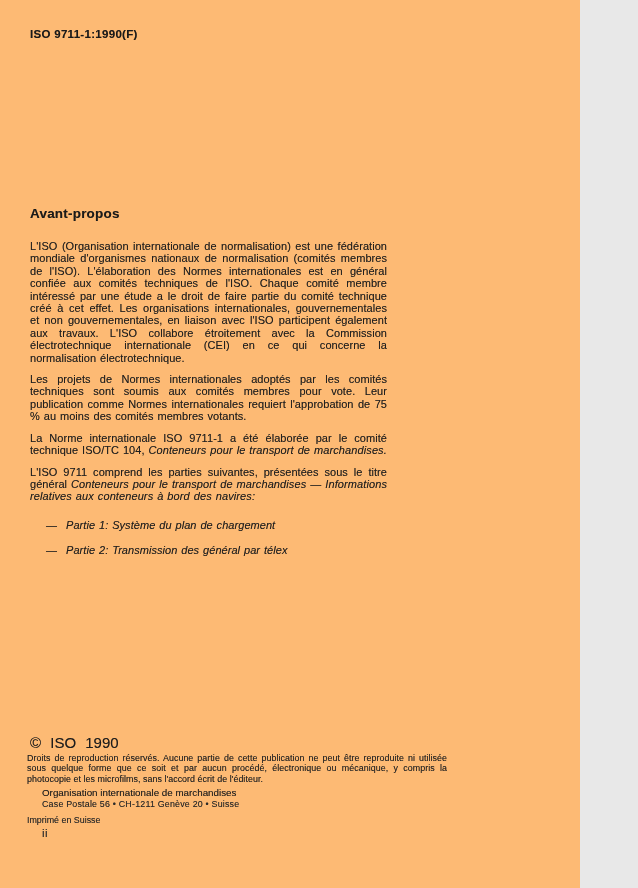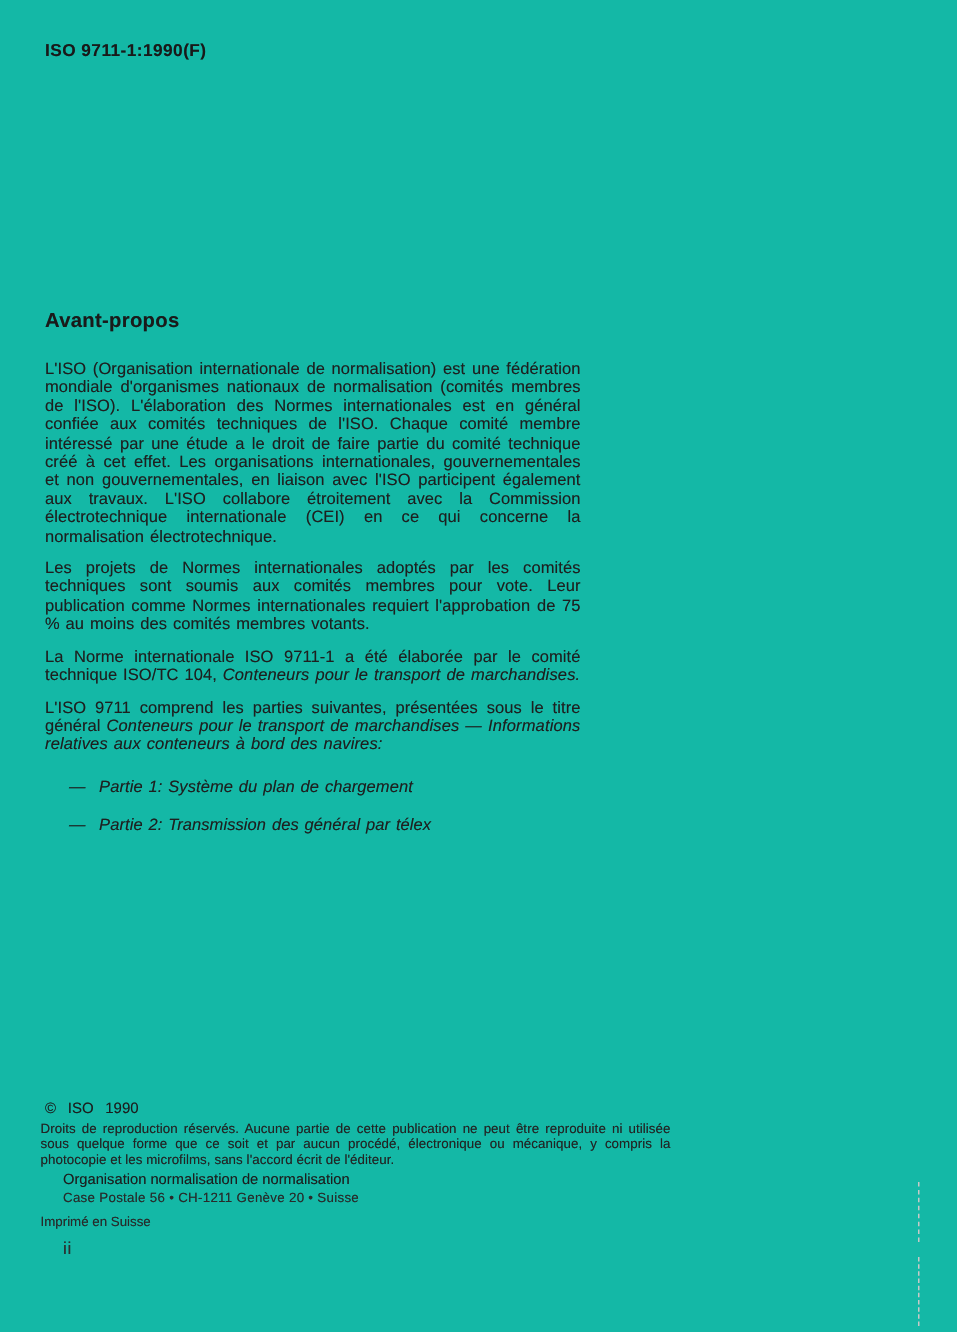--- a/index.html
+++ b/index.html
@@ -1,21 +1,21 @@
 <!DOCTYPE html>
 <html><head>
 <meta charset="utf-8">
 <style>
   * { margin: 0; padding: 0; box-sizing: border-box; }
   html, body { background: #e8e8e8; }
   .page {
     position: relative;
-    width: 638px;
+    width: 580px;
     height: 888px;
-    background: #14b8a6;
+    background: #fdba74;
     font-family: "Liberation Sans", "DejaVu Sans", sans-serif;
     color: #1f1f1f;
     overflow: hidden;
     text-shadow: 0 0 0.4px rgba(20,20,20,0.45);
   }
   .running-header {
     position: absolute;
     left: 30px;
     top: 28px;
     font-size: 11.5px;
@@ -55,21 +55,21 @@
     text-align: left;
   }
   .footer-block {
     position: absolute;
     left: 27px;
     top: 734px;
     width: 420px;
     color: #232323;
   }
   .copyright-line {
-    font-size: 10px;
+    font-size: 15px;
     word-spacing: 5px;
     margin-bottom: 2px;
     padding-left: 3px;
     color: #1d1d1d;
   }
   .rights-text {
     font-size: 8.9px;
     line-height: 10.4px;
     text-align: justify;
     letter-spacing: 0.05px;
@@ -139,21 +139,21 @@
         <span>—</span>
         <span>Partie 2: Transmission des général par télex</span>
       </div>
     </div>
 
   </div>
 
   <div class="footer-block">
     <div class="copyright-line">© ISO 1990</div>
     <div class="rights-text">Droits de reproduction réservés. Aucune partie de cette publication ne peut être reproduite ni utilisée sous quelque forme que ce soit et par aucun procédé, électronique ou mécanique, y compris la photocopie et les microfilms, sans l'accord écrit de l'éditeur.</div>
-    <div class="org-name">Organisation normalisation de normalisation</div>
+    <div class="org-name">Organisation internationale de marchandises</div>
     <div class="org-address">Case Postale 56 • CH-1211 Genève 20 • Suisse</div>
     <div class="printed-line">Imprimé en Suisse</div>
   </div>
 
   <div class="page-number">ii</div>
 
   <div class="scan-mark m1"></div>
   <div class="scan-mark m2"></div>
 
 </div>

